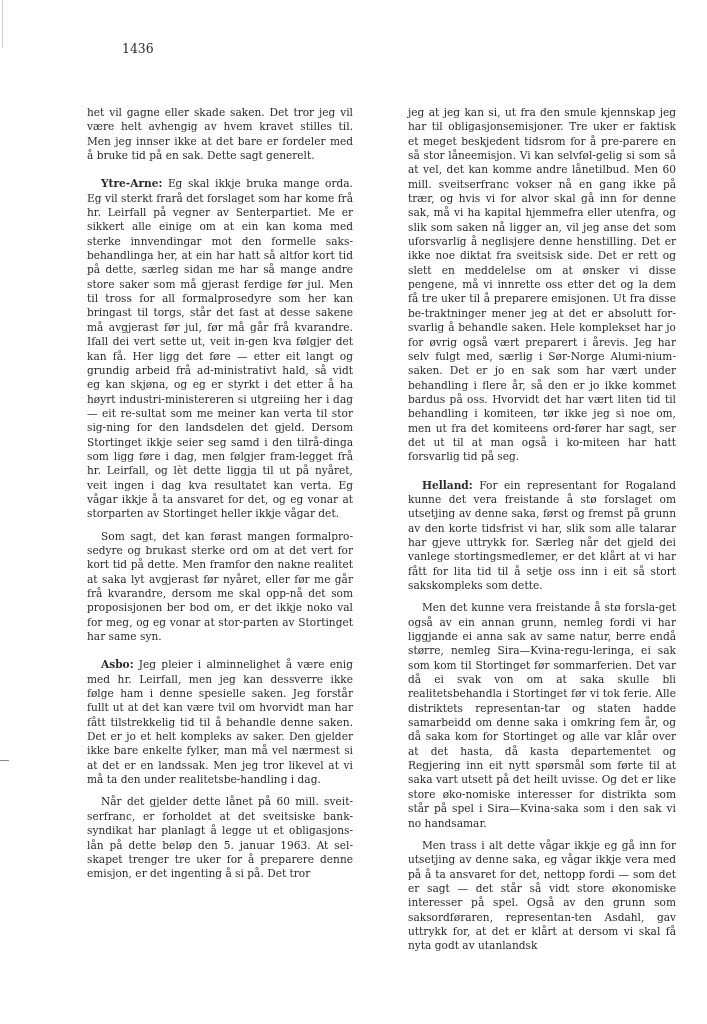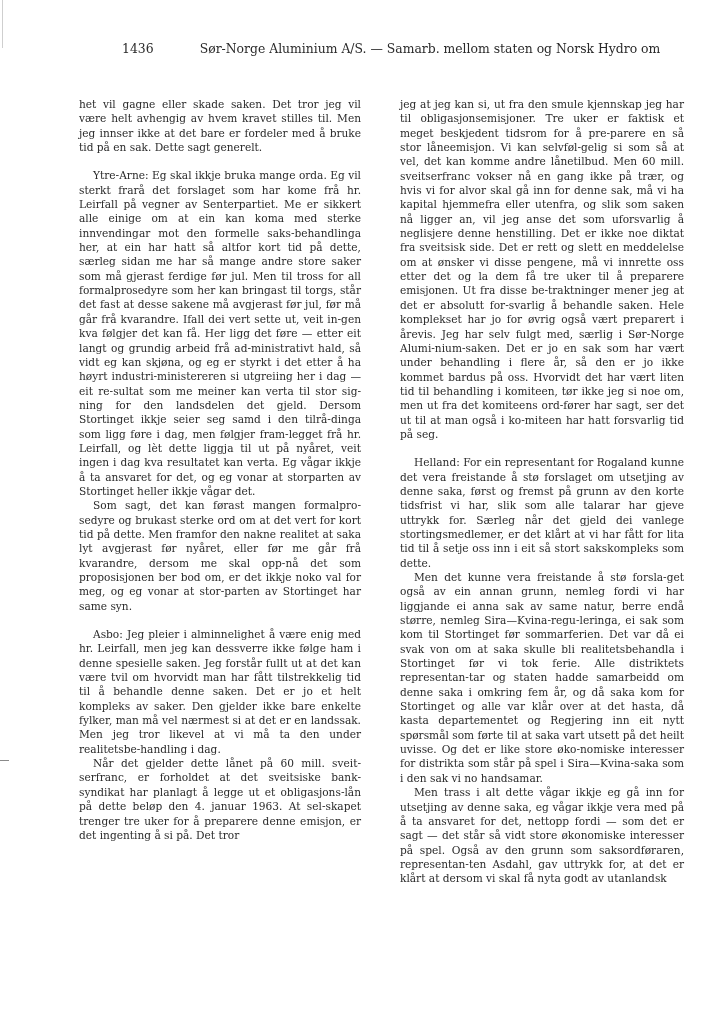--- a/index.html
+++ b/index.html
@@ -24,44 +24,43 @@
   .header-title {
     margin-left: 56px; text-align: center;
   }
   .col {
     position: absolute; top: 97px; width: 282px;
     font-size: 10.6px; line-height: 14.35px;
     text-align: justify; hyphens: manual;
   }
   .col.left { left: 79px; }
   .col.right { left: 400px; width: 284px; }
-  .col p { margin: 0; text-indent: 14px; }
+  .col p { margin: 8px; text-indent: 14px; }
   .col p.noindent { text-indent: 0; }
   .col p.speaker { margin-top: 14px; }
-  .speaker-name { font-weight: normal; }
+  .speaker-name { font-weight: bold; }
 </style>
 </head>
 <body>
 
 <div class="edge-mark"></div>
 <div class="margin-tick"></div>
 
 <div class="header">
   <div class="page-number">1436</div>
   <div class="header-title">
-    <div>Sør-Norge Aluminium A/S. — Samarb. mellom staten og Norsk Hydro om</div>
   </div>
 </div>
 
 <div class="col left">
   <p class="noindent">het vil gagne eller skade saken. Det tror jeg vil være helt avhengig av hvem kravet stilles til. Men jeg innser ikke at det bare er fordeler med å bruke tid på en sak. Dette sagt generelt.</p>
   <p class="speaker"><span class="speaker-name">Ytre-Arne:</span> <span>Eg skal ikkje bruka mange orda. Eg vil sterkt frarå det forslaget som har kome frå hr. Leirfall på vegner av Senterpartiet. Me er sikkert alle einige om at ein kan koma med sterke innvendingar mot den formelle saks-behandlinga her, at ein har hatt så altfor kort tid på dette, særleg sidan me har så mange andre store saker som må gjerast ferdige før jul. Men til tross for all formalprosedyre som her kan bringast til torgs, står det fast at desse sakene må avgjerast før jul, før må går frå kvarandre. Ifall dei vert sette ut, veit in-gen kva følgjer det kan få. Her ligg det føre — etter eit langt og grundig arbeid frå ad-ministrativt hald, så vidt eg kan skjøna, og eg er styrkt i det etter å ha høyrt industri-ministereren si utgreiing her i dag — eit re-sultat som me meiner kan verta til stor sig-ning for den landsdelen det gjeld. Dersom Stortinget ikkje seier seg samd i den tilrå-dinga som ligg føre i dag, men følgjer fram-legget frå hr. Leirfall, og lèt dette liggja til ut på nyåret, veit ingen i dag kva resultatet kan verta. Eg vågar ikkje å ta ansvaret for det, og eg vonar at storparten av Stortinget heller ikkje vågar det.</span></p>
   <p>Som sagt, det kan førast mangen formalpro-sedyre og brukast sterke ord om at det vert for kort tid på dette. Men framfor den nakne realitet at saka lyt avgjerast før nyåret, eller før me går frå kvarandre, dersom me skal opp-nå det som proposisjonen ber bod om, er det ikkje noko val for meg, og eg vonar at stor-parten av Stortinget har same syn.</p>
   <p class="speaker"><span class="speaker-name">Asbo:</span> <span>Jeg pleier i alminnelighet å være enig med hr. Leirfall, men jeg kan dessverre ikke følge ham i denne spesielle saken. Jeg forstår fullt ut at det kan være tvil om hvorvidt man har fått tilstrekkelig tid til å behandle denne saken. Det er jo et helt kompleks av saker. Den gjelder ikke bare enkelte fylker, man må vel nærmest si at det er en landssak. Men jeg tror likevel at vi må ta den under realitetsbe-handling i dag.</span></p>
-  <p>Når det gjelder dette lånet på 60 mill. sveit-serfranc, er forholdet at det sveitsiske bank-syndikat har planlagt å legge ut et obligasjons-lån på dette beløp den 4. januar 1963. At sel-skapet trenger tre uker for å preparere denne emisjon, er det ingenting å si på. Det tror</p>
+  <p>Når det gjelder dette lånet på 60 mill. sveit-serfranc, er forholdet at det sveitsiske bank-syndikat har planlagt å legge ut et obligasjons-lån på dette beløp den 5. januar 1963. At sel-skapet trenger tre uker for å preparere denne emisjon, er det ingenting å si på. Det tror</p>
 </div>
 
 <div class="col right">
   <p class="noindent">jeg at jeg kan si, ut fra den smule kjennskap jeg har til obligasjonsemisjoner. Tre uker er faktisk et meget beskjedent tidsrom for å pre-parere en så stor låneemisjon. Vi kan selvføl-gelig si som så at vel, det kan komme andre lånetilbud. Men 60 mill. sveitserfranc vokser nå en gang ikke på trær, og hvis vi for alvor skal gå inn for denne sak, må vi ha kapital hjemmefra eller utenfra, og slik som saken nå ligger an, vil jeg anse det som uforsvarlig å neglisjere denne henstilling. Det er ikke noe diktat fra sveitsisk side. Det er rett og slett en meddelelse om at ønsker vi disse pengene, må vi innrette oss etter det og la dem få tre uker til å preparere emisjonen. Ut fra disse be-traktninger mener jeg at det er absolutt for-svarlig å behandle saken. Hele komplekset har jo for øvrig også vært preparert i årevis. Jeg har selv fulgt med, særlig i Sør-Norge Alumi-nium-saken. Det er jo en sak som har vært under behandling i flere år, så den er jo ikke kommet bardus på oss. Hvorvidt det har vært liten tid til behandling i komiteen, tør ikke jeg si noe om, men ut fra det komiteens ord-fører har sagt, ser det ut til at man også i ko-miteen har hatt forsvarlig tid på seg.</p>
   <p class="speaker"><span class="speaker-name">Helland:</span> <span>For ein representant for Rogaland kunne det vera freistande å stø forslaget om utsetjing av denne saka, først og fremst på grunn av den korte tidsfrist vi har, slik som alle talarar har gjeve uttrykk for. Særleg når det gjeld dei vanlege stortingsmedlemer, er det klårt at vi har fått for lita tid til å setje oss inn i eit så stort sakskompleks som dette.</span></p>
   <p>Men det kunne vera freistande å stø forsla-get også av ein annan grunn, nemleg fordi vi har liggjande ei anna sak av same natur, berre endå større, nemleg Sira—Kvina-regu-leringa, ei sak som kom til Stortinget før sommarferien. Det var då ei svak von om at saka skulle bli realitetsbehandla i Stortinget før vi tok ferie. Alle distriktets representan-tar og staten hadde samarbeidd om denne saka i omkring fem år, og då saka kom for Stortinget og alle var klår over at det hasta, då kasta departementet og Regjering inn eit nytt spørsmål som førte til at saka vart utsett på det heilt uvisse. Og det er like store øko-nomiske interesser for distrikta som står på spel i Sira—Kvina-saka som i den sak vi no handsamar.</p>
   <p>Men trass i alt dette vågar ikkje eg gå inn for utsetjing av denne saka, eg vågar ikkje vera med på å ta ansvaret for det, nettopp fordi — som det er sagt — det står så vidt store økonomiske interesser på spel. Også av den grunn som saksordføraren, representan-ten Asdahl, gav uttrykk for, at det er klårt at dersom vi skal få nyta godt av utanlandsk</p>
 </div>
 
 </body></html>

